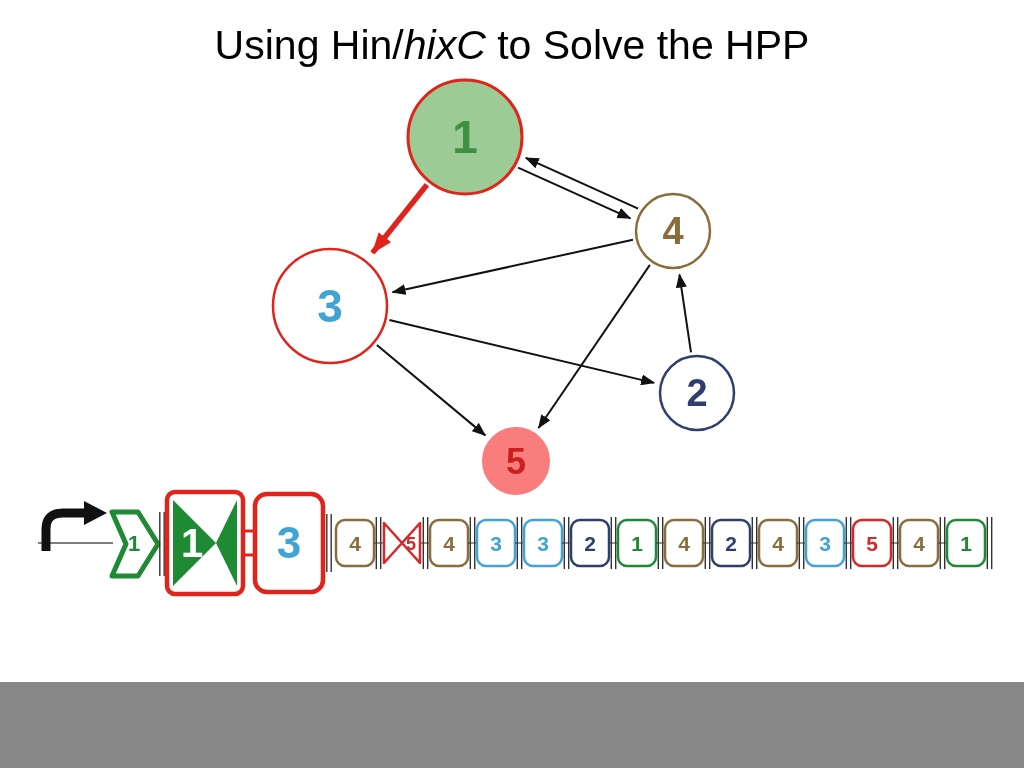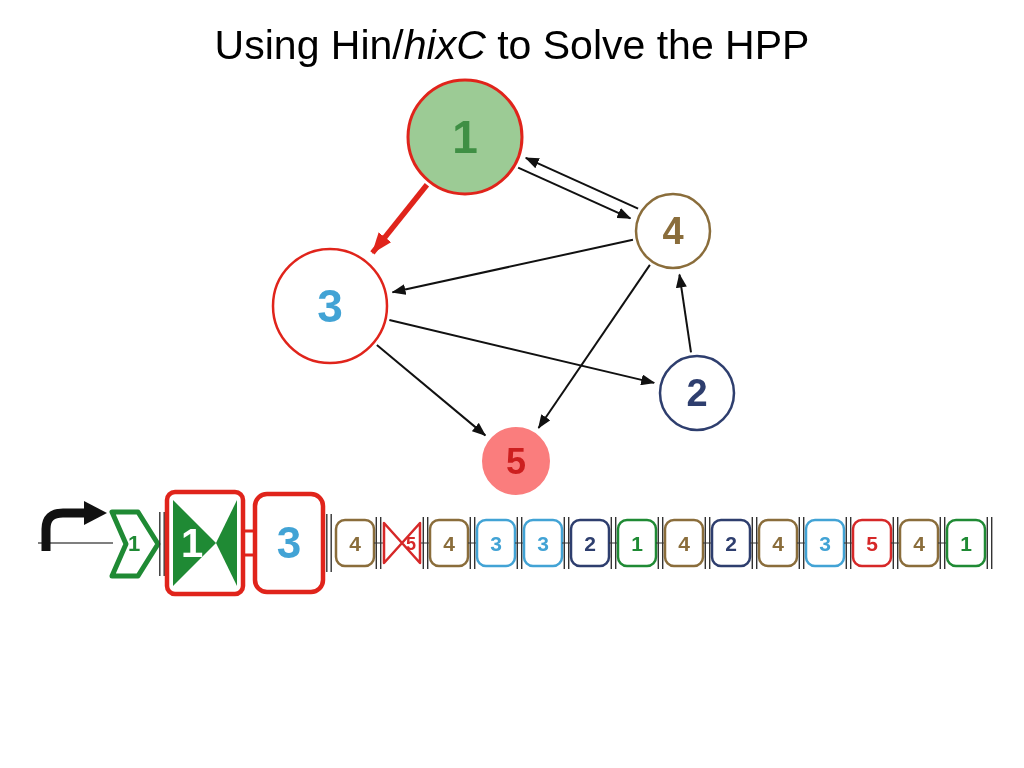--- a/index.html
+++ b/index.html
@@ -1,17 +1,17 @@
 <!DOCTYPE html>
 <html><head>
 <meta charset="utf-8">
 <style>
   html,body{margin:0;padding:0;background:#888;}
   .slide{
-    position:relative;width:1024px;height:768px;background:#ffffff;
+    position:relative;width:1024px;height:682px;background:#ffffff;
     overflow:hidden;font-family:"Liberation Sans",sans-serif;margin:0 auto;
   }
   .slide-title{
     position:absolute;top:22px;left:0;width:100%;
     text-align:center;font-size:41px;color:#000;letter-spacing:0px;
   }
   .t-italic{font-style:italic;}
   svg.scene{position:absolute;left:0;top:0;}
   svg text{font-family:"Liberation Sans",sans-serif;font-weight:bold;}
 </style>

